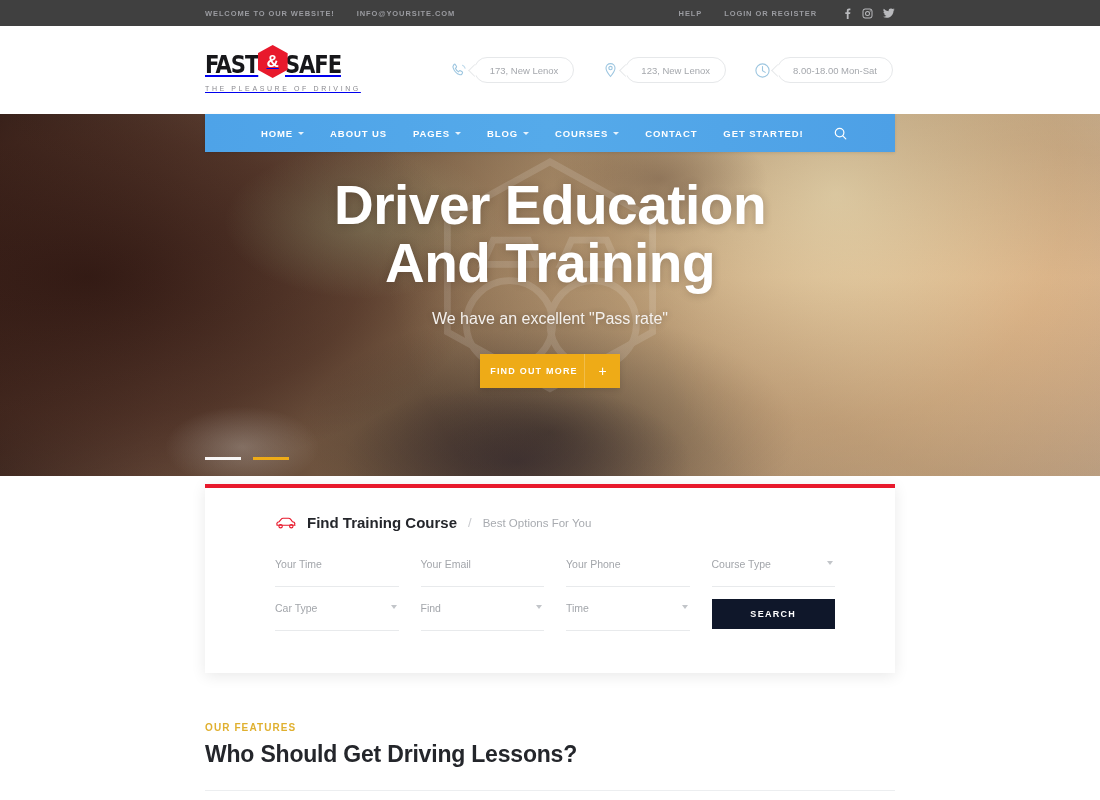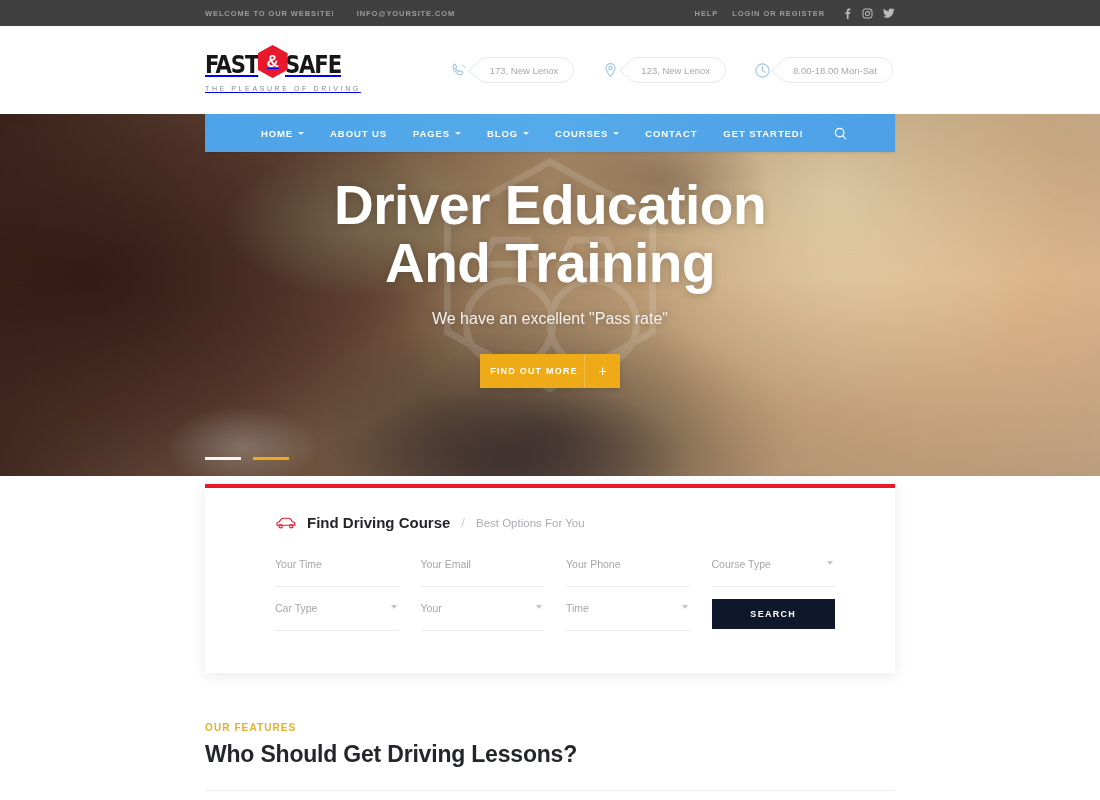--- a/index.html
+++ b/index.html
@@ -30,21 +30,21 @@
     margin: 0 auto;
     display: flex;
     align-items: center;
     height: 26px;
   }
   .topbar-left { display: flex; align-items: center; gap: 22px; }
   .topbar-right {
     margin-left: auto;
     display: flex;
     align-items: center;
-    gap: 14px;
+    gap: 22px;
     text-align: center;
   }
   .topbar a, .topbar span.tb {
     color: #9a9ba0;
     font-size: 7.5px;
     letter-spacing: 0.9px;
     font-weight: bold;
     text-decoration: none;
     text-transform: uppercase;
     white-space: nowrap;
@@ -521,21 +521,21 @@
     <div class="formcard">
 
       <div class="form-head">
         <span class="caricon">
           <svg width="22" height="14" viewBox="0 0 22 14" fill="none" stroke="#e8192c" stroke-width="1.1" stroke-linecap="round" stroke-linejoin="round">
             <path d="M2 9.2h18M3.4 9.2c-.9 0-1.6-.5-1.6-1.3 0-1.3.9-2 2.4-2.2l1.9-2.4c.5-.6 1.2-1 2-1h5.4c.9 0 1.7.4 2.2 1.1l1.7 2.3c1.6.2 2.5.9 2.5 2.2 0 .8-.7 1.3-1.6 1.3"></path>
             <circle cx="5.6" cy="10.2" r="1.7"></circle>
             <circle cx="16.3" cy="10.2" r="1.7"></circle>
           </svg>
         </span>
-        <span class="form-title">Find Driving Course</span>
+        <span class="form-title">Find Training Course</span>
         <span class="form-slash">/</span>
         <span class="form-sub">Best Options For You</span>
       </div>
 
       <div class="form-row">
         <label class="field">
           <span class="ph">Your Time</span>
         </label>
         <label class="field">
           <span class="ph">Your Email</span>
@@ -548,21 +548,21 @@
           <i class="dchev"></i>
         </label>
       </div>
 
       <div class="form-row row2">
         <label class="field">
           <span class="ph">Car Type</span>
           <i class="dchev"></i>
         </label>
         <label class="field">
-          <span class="ph">Your</span>
+          <span class="ph">Find</span>
           <i class="dchev"></i>
         </label>
         <label class="field">
           <span class="ph">Time</span>
           <i class="dchev"></i>
         </label>
         <button class="search-btn">SEARCH</button>
       </div>
 
     </div>

